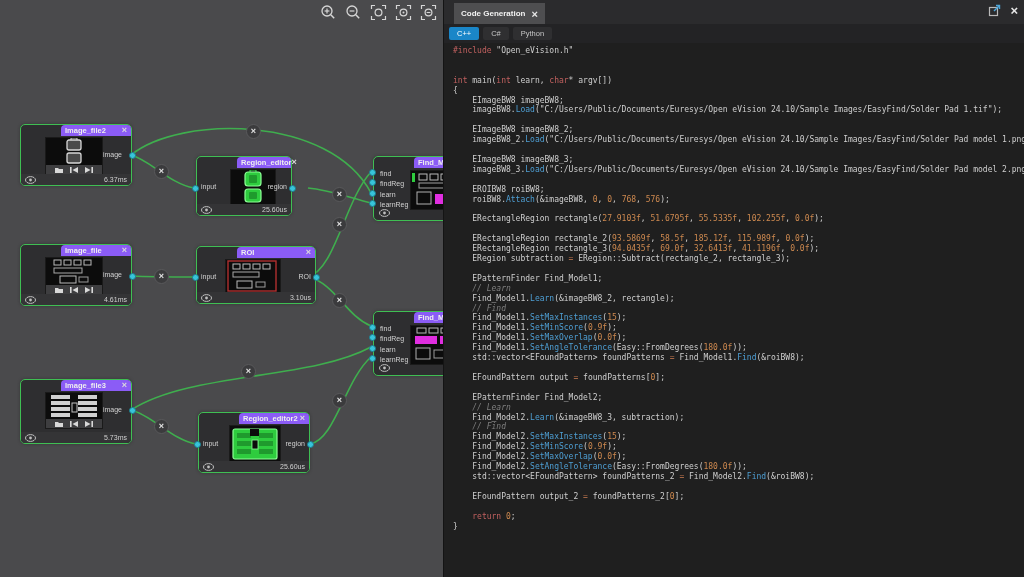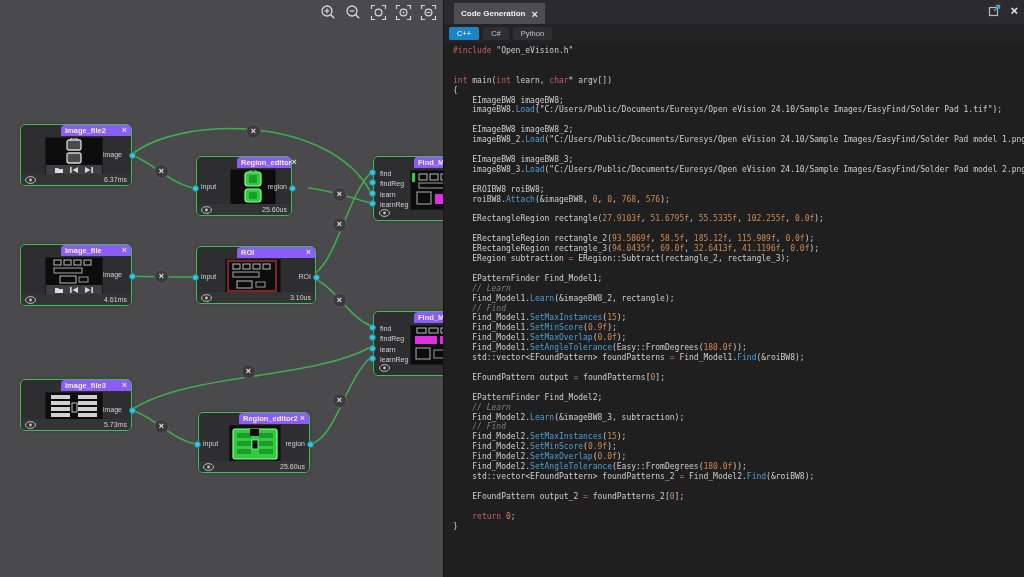--- a/index.html
+++ b/index.html
@@ -196,21 +196,21 @@
         <span class="eye">
           <svg width="11" height="8" viewBox="0 0 11 8">
               <ellipse cx="5.5" cy="4" rx="5" ry="3.4" fill="none" stroke="#c0c0c0" stroke-width="1"></ellipse>
               <circle cx="5.5" cy="4" r="1.4" fill="#c0c0c0"></circle>
             </svg>
         </span>
         <span class="ntime">4.61ms</span>
       </div>
     </div>
 
-    <div class="node" style="left:20px;top:379px;width:112px;height:52px">
+    <div class="node" style="left:20px;top:379px;width:112px;height:65px">
       <div class="ntitle">
         <span class="ntext">Image_file3</span>
         <span class="nclose">×</span>
       </div>
       <div class="thumb" style="left:24px;top:12px;width:58px;height:37px">
         <svg width="56" height="26" viewBox="0 0 56 26">
           <rect x="5" y="2" width="19" height="4" fill="#d0d0d0"></rect>
             <rect x="5" y="8" width="19" height="4" fill="#d0d0d0"></rect>
             <rect x="5" y="14" width="19" height="4" fill="#d0d0d0"></rect>
             <rect x="5" y="20" width="19" height="4" fill="#d0d0d0"></rect>

